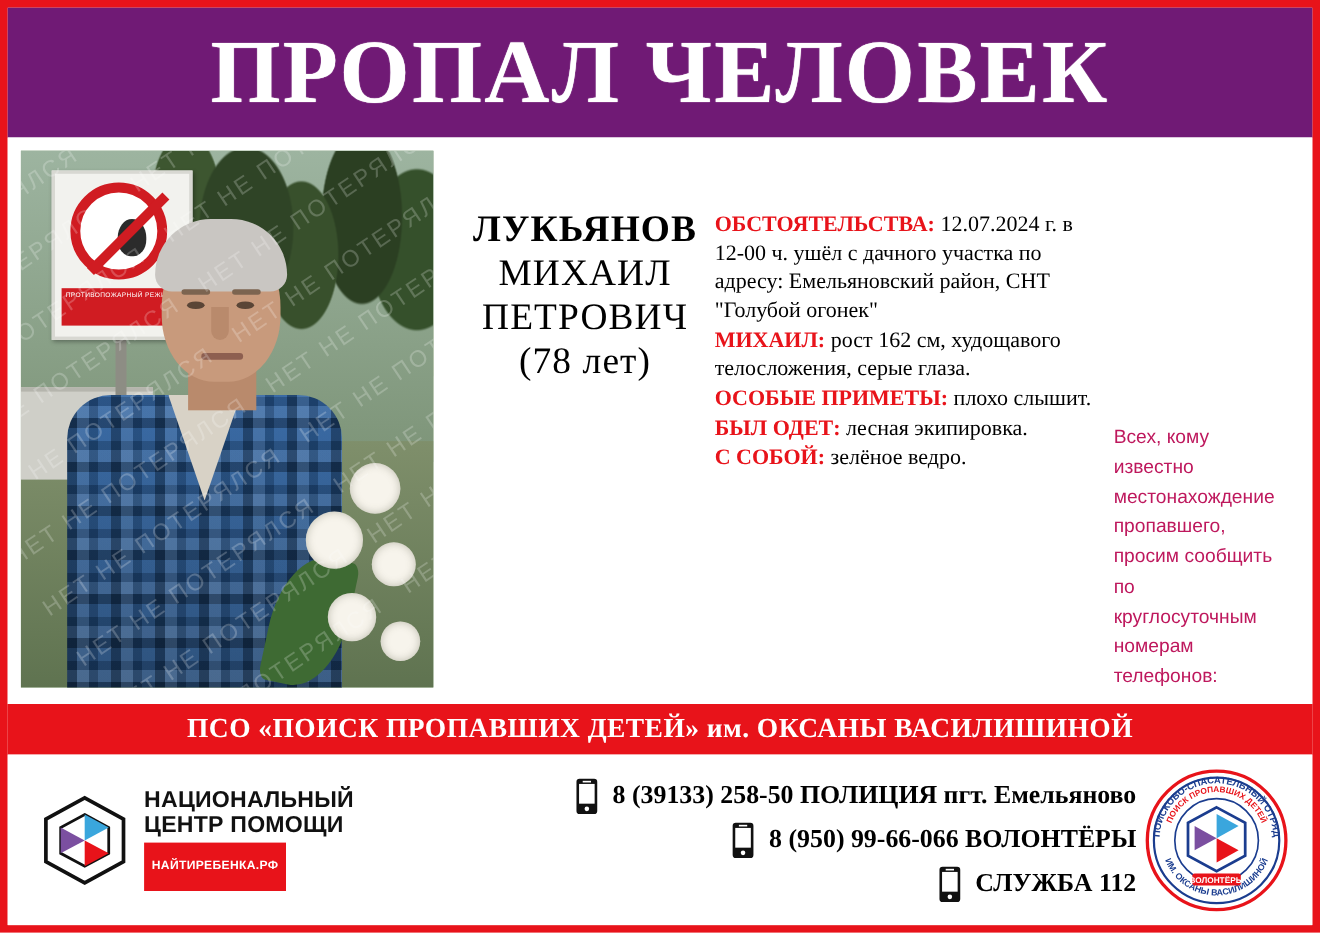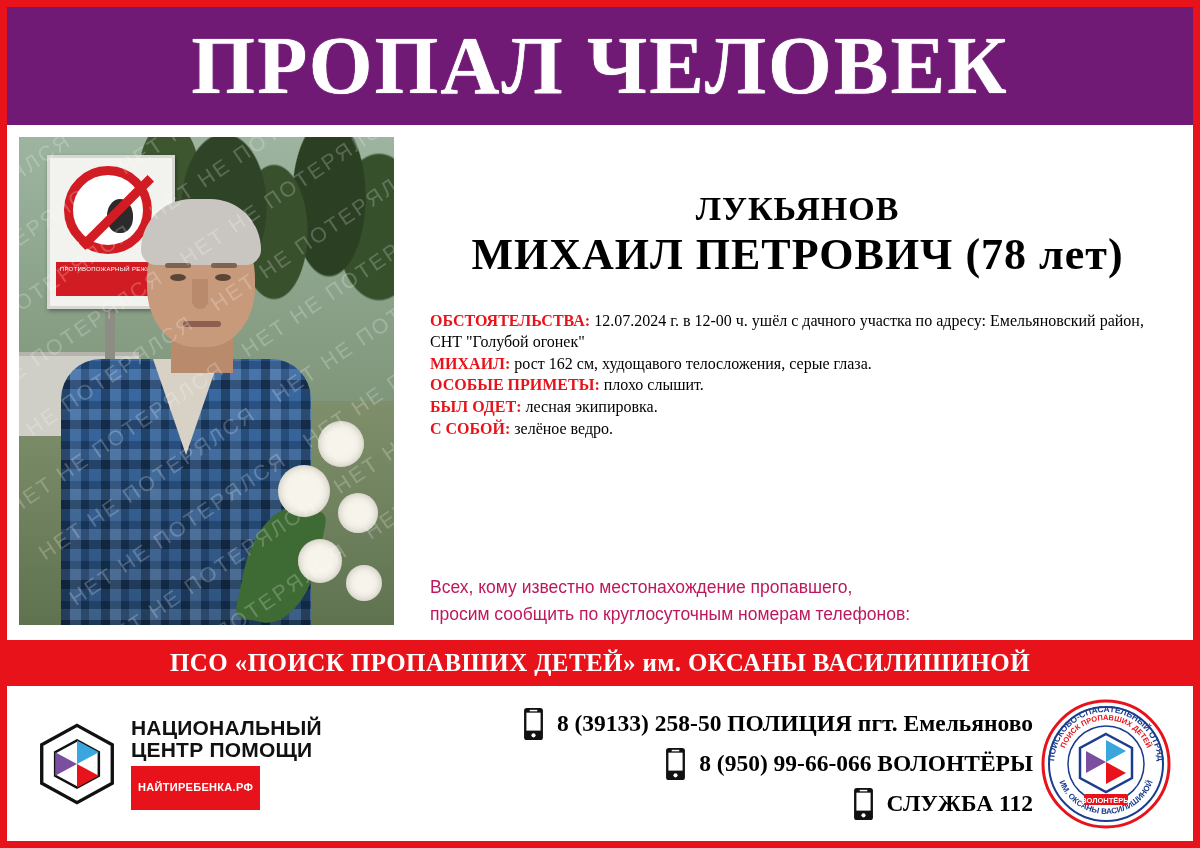--- a/index.html
+++ b/index.html
@@ -198,44 +198,45 @@
     line-height: 44px;
     letter-spacing: 2px;
     white-space: pre;
     pointer-events: none;
   }
   
   .text-col {
     flex: 1 1 auto;
     padding: 24px 18px 0 34px;
     display: flex;
-    flex-direction: column;
+    flex-direction: row;
     min-width: 0;
+    gap: 16px;
   }
   .name-block {
     text-align: center;
     margin-top: 28px;
   }
   .name-line1 {
     font-size: 34px;
     font-weight: bold;
     letter-spacing: 1px;
     color: #000000;
     line-height: 1.18;
   }
   .name-line2 {
-    font-size: 44px;
-    font-weight: bold;
+    font-size: 34px;
+    font-weight: normal;
     letter-spacing: 1px;
     color: #000000;
     line-height: 1.18;
   }
   .details {
     margin-top: 30px;
-    font-size: 16px;
+    font-size: 20px;
     line-height: 1.30;
     color: #000000;
   }
   .details p {
     margin: 0 0 1px 0;
   }
   .lbl {
     color: #e8131a;
     font-weight: bold;
   }

